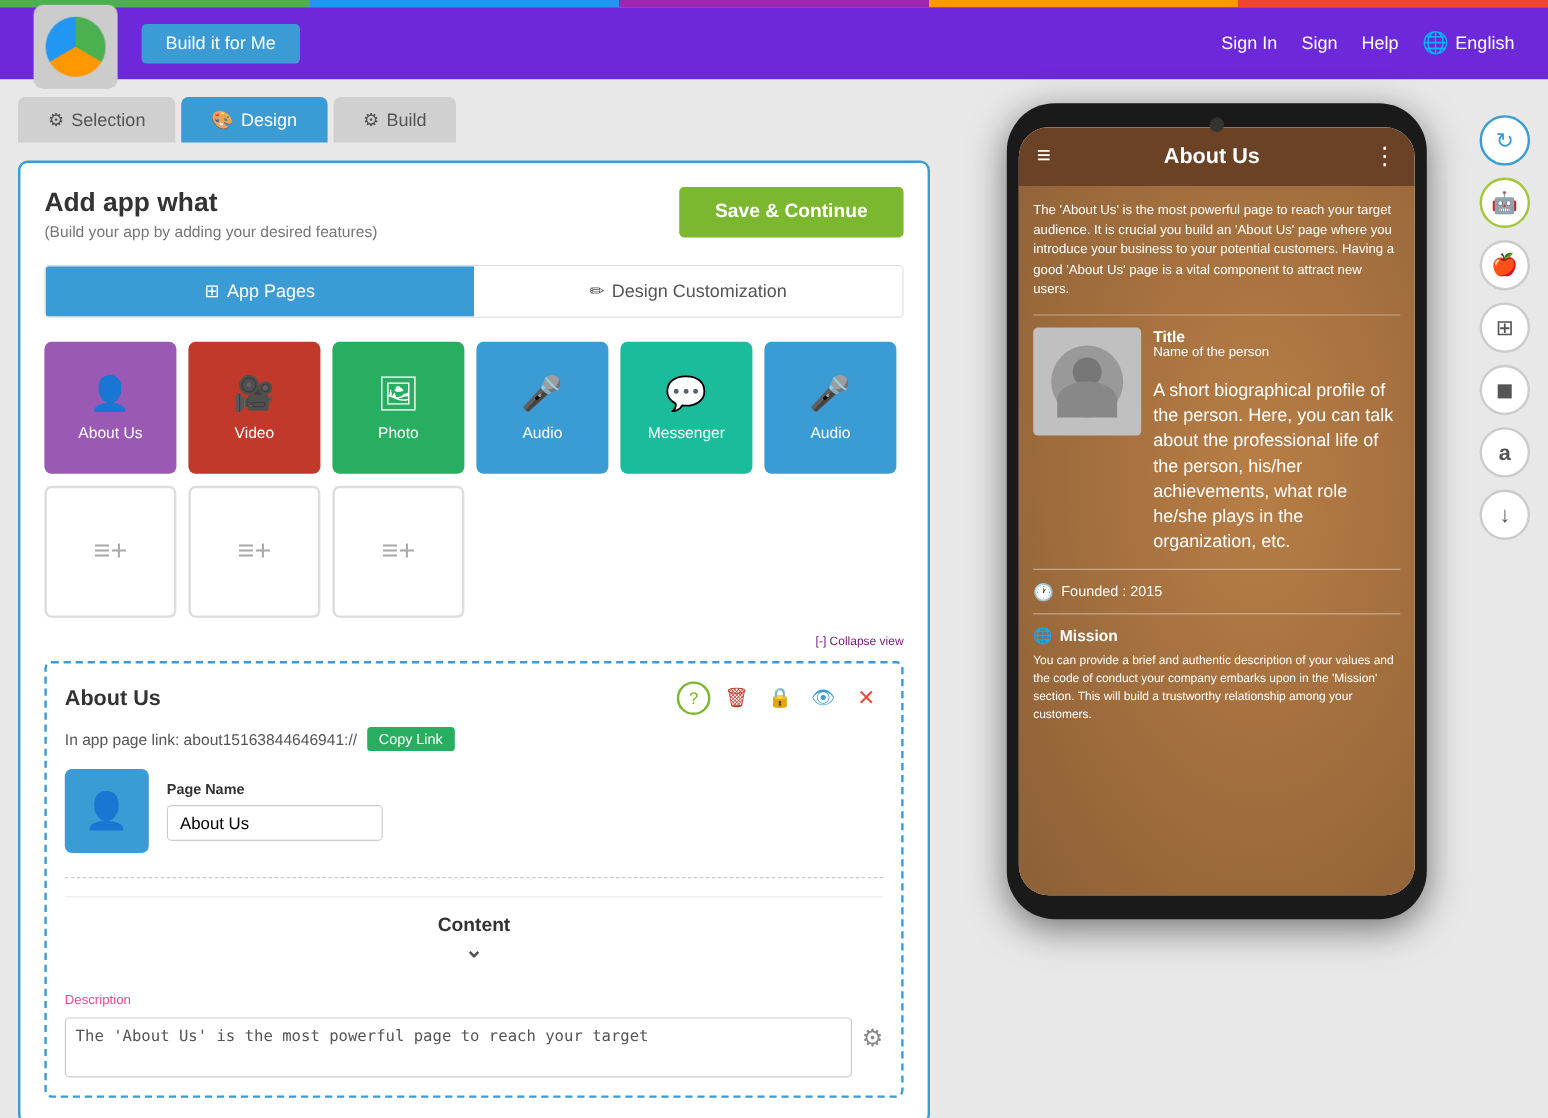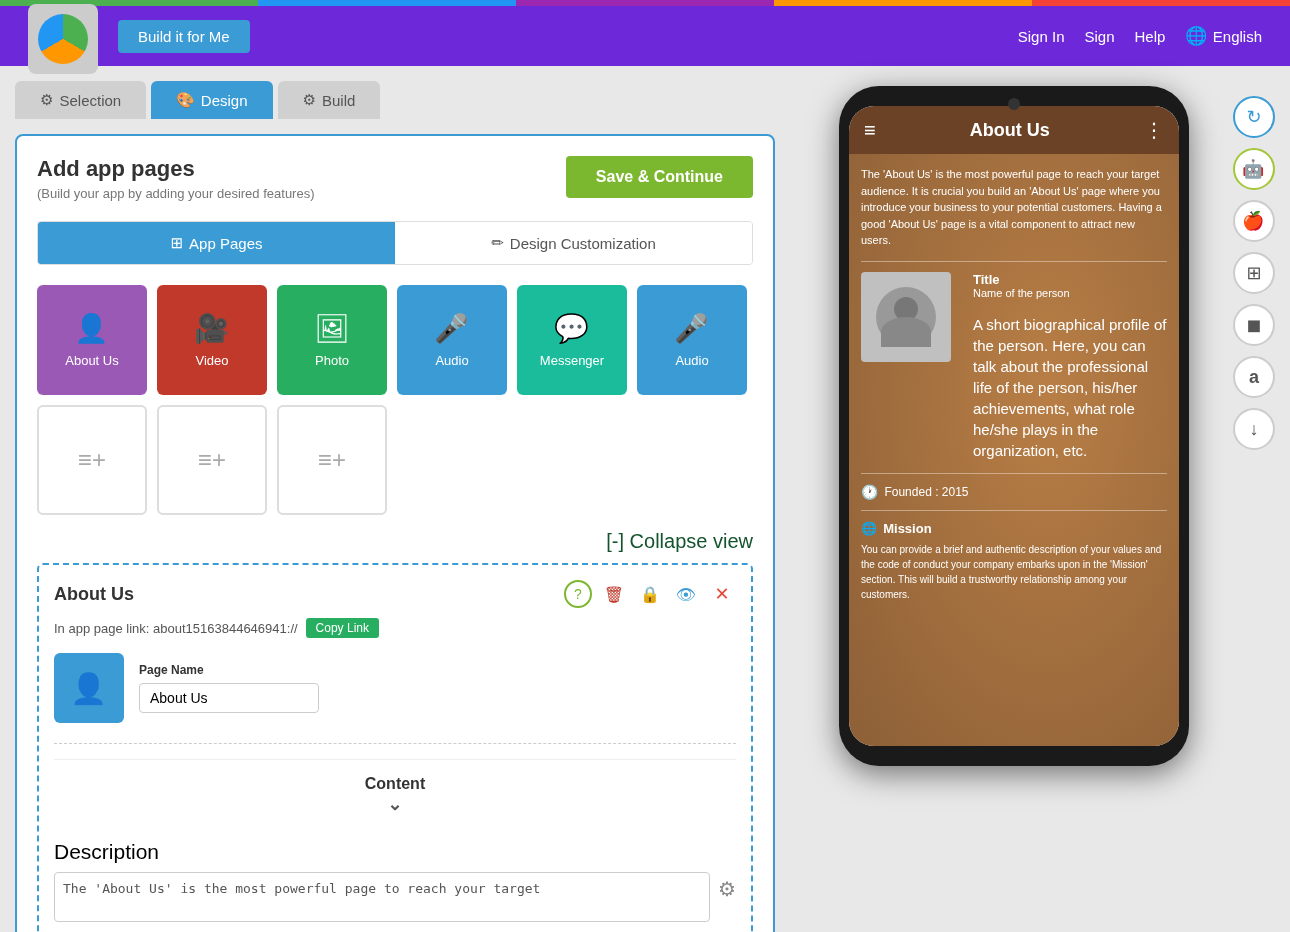--- a/index.html
+++ b/index.html
@@ -176,22 +176,22 @@
       background: white;
       border: 2px solid #ddd;
       color: #aaa;
       font-size: 24px;
     }
     .tile-icon { font-size: 28px; }
 
     
     .collapse-link {
       text-align: right;
-      color: #14532d;
-      font-size: 20px;
+      color: #701a75;
+      font-size: 10px;
       cursor: pointer;
       margin-bottom: 10px;
     }
 
     
     .about-section {
       border: 2px dashed #3a9bd5;
       border-radius: 6px;
       padding: 15px;
     }
@@ -256,21 +256,21 @@
       justify-content: space-between;
       align-items: center;
       cursor: pointer;
       font-size: 16px;
       font-weight: bold;
       color: #333;
       flex-direction: column;
     }
     .chevron { font-size: 18px; color: #555; }
 
-    .desc-label { font-size: 21px; color: #000000; margin-bottom: 8px; margin-top: 10px; }
+    .desc-label { font-size: 11px; color: #ec4899; margin-bottom: 8px; margin-top: 10px; }
     .desc-row { display: flex; align-items: flex-start; gap: 8px; }
     .desc-textarea {
       flex: 1;
       border: 1px solid #ccc;
       border-radius: 4px;
       padding: 8px;
       font-size: 13px;
       color: #555;
       resize: none;
       height: 50px;
@@ -340,21 +340,21 @@
     .about-text-preview {
       font-size: 11px;
       color: #fff;
       line-height: 1.5;
       margin-bottom: 12px;
     }
     .separator { border: none; border-top: 1px solid rgba(255,255,255,0.4); margin: 10px 0; }
 
     .profile-row {
       display: flex;
-      gap: 22px;
+      gap: 10px;
       margin-bottom: 12px;
     }
     .profile-img {
       width: 90px; height: 90px;
       background: #c0c0c0;
       border-radius: 4px;
       display: flex; align-items: center; justify-content: center;
       flex-shrink: 0;
     }
     .profile-avatar {
@@ -479,21 +479,21 @@
       </div>
       <div class="tab inactive">
         <span>⚙</span>
         <span>Build</span>
       </div>
     </div>
 
     <div class="card">
       <div class="card-header">
         <div>
-          <div class="card-title">Add app pages</div>
+          <div class="card-title">Add app what</div>
           <div class="card-subtitle">(Build your app by adding your desired features)</div>
         </div>
         <button class="save-btn">Save &amp; Continue</button>
       </div>
 
       <div class="sub-tabs">
         <div class="sub-tab active">
           <span>⊞</span>
           <span>App Pages</span>
         </div>

